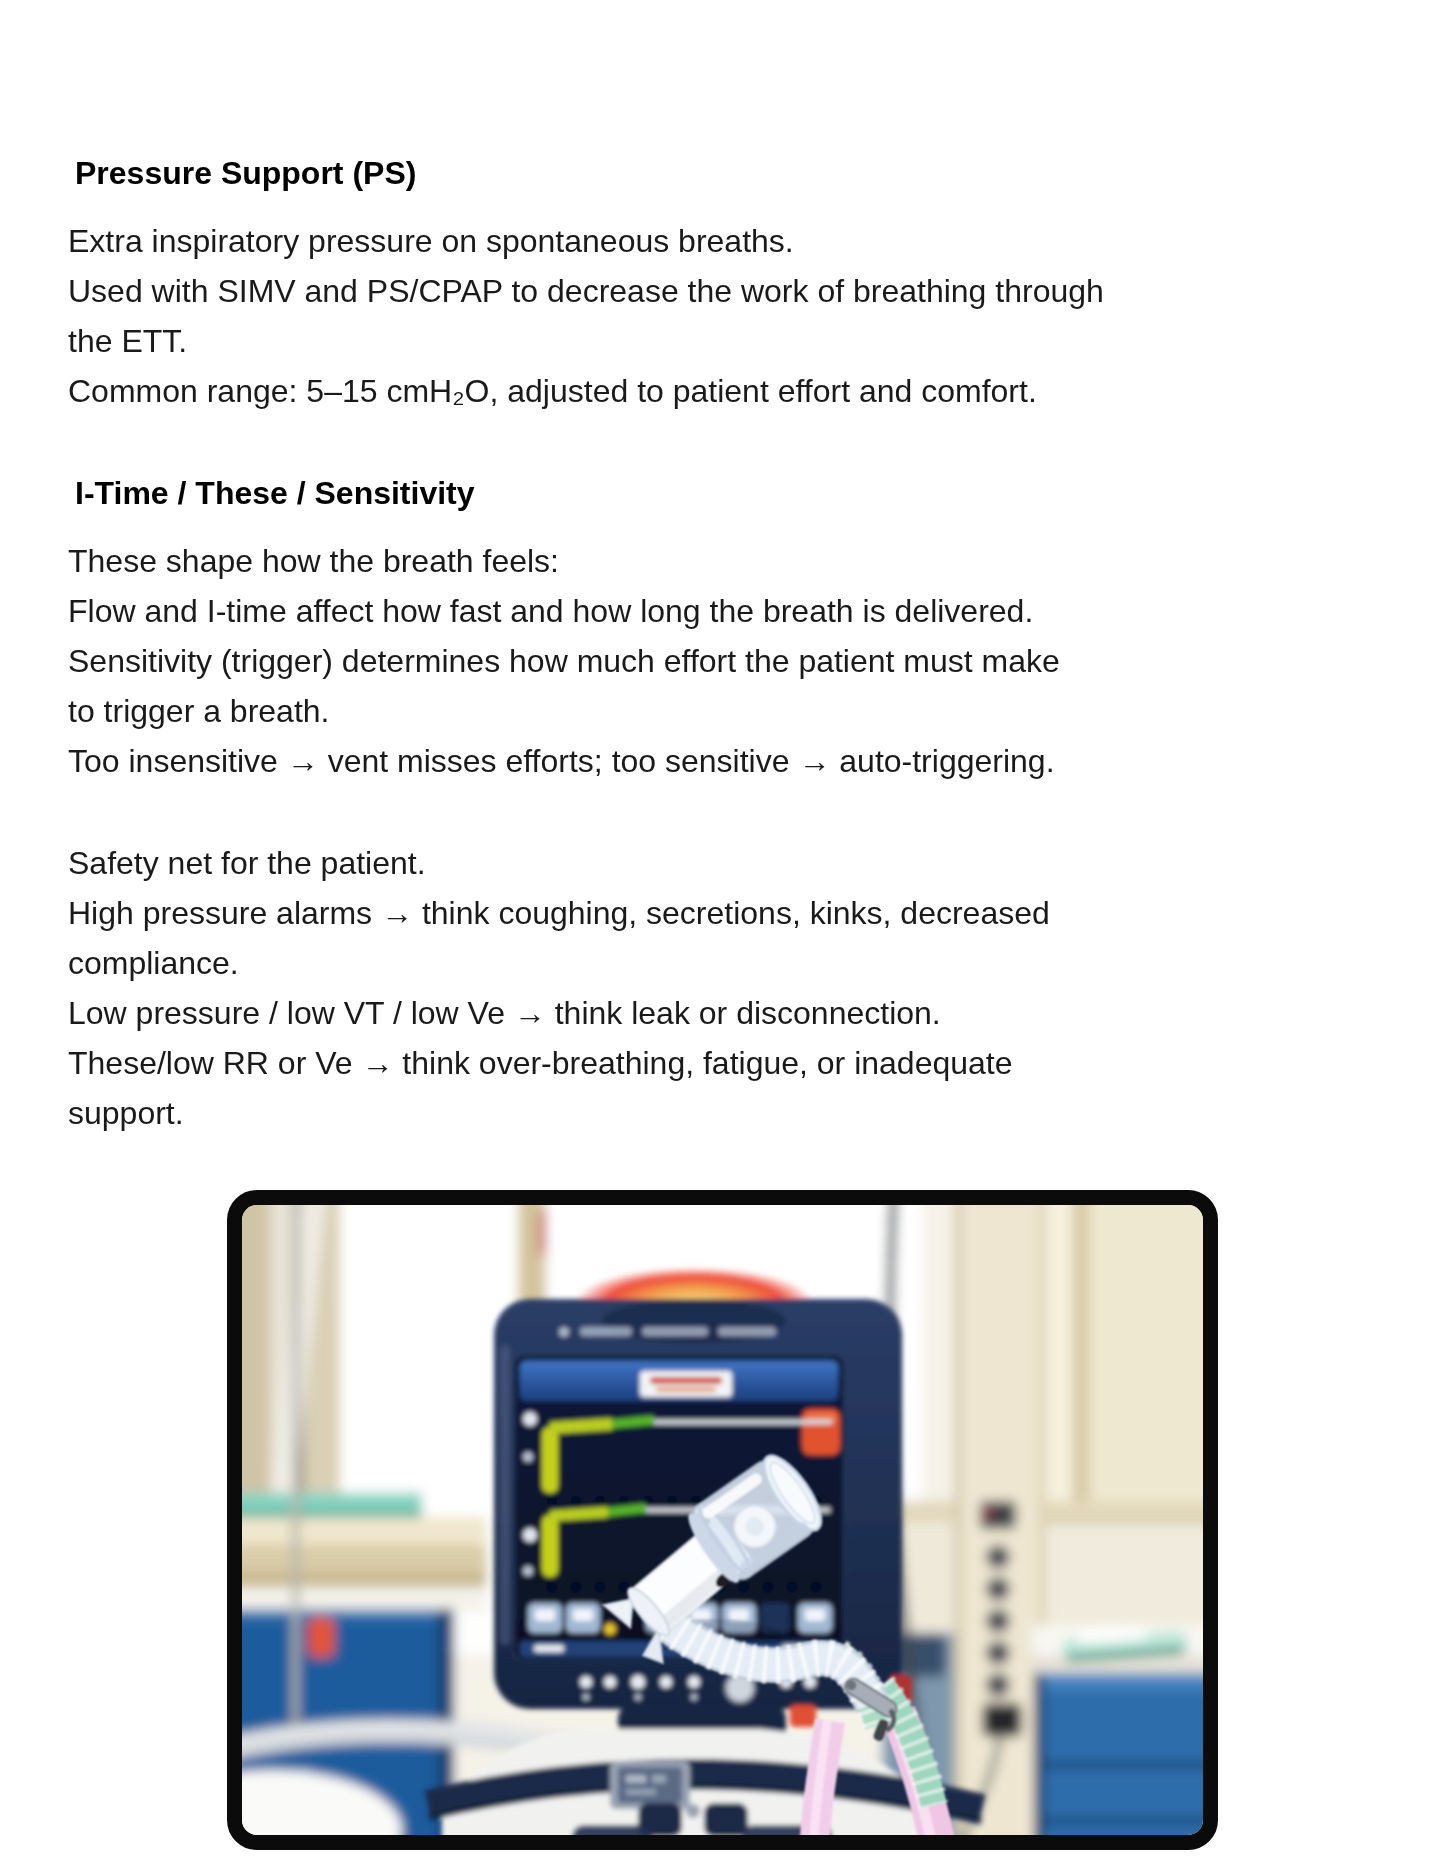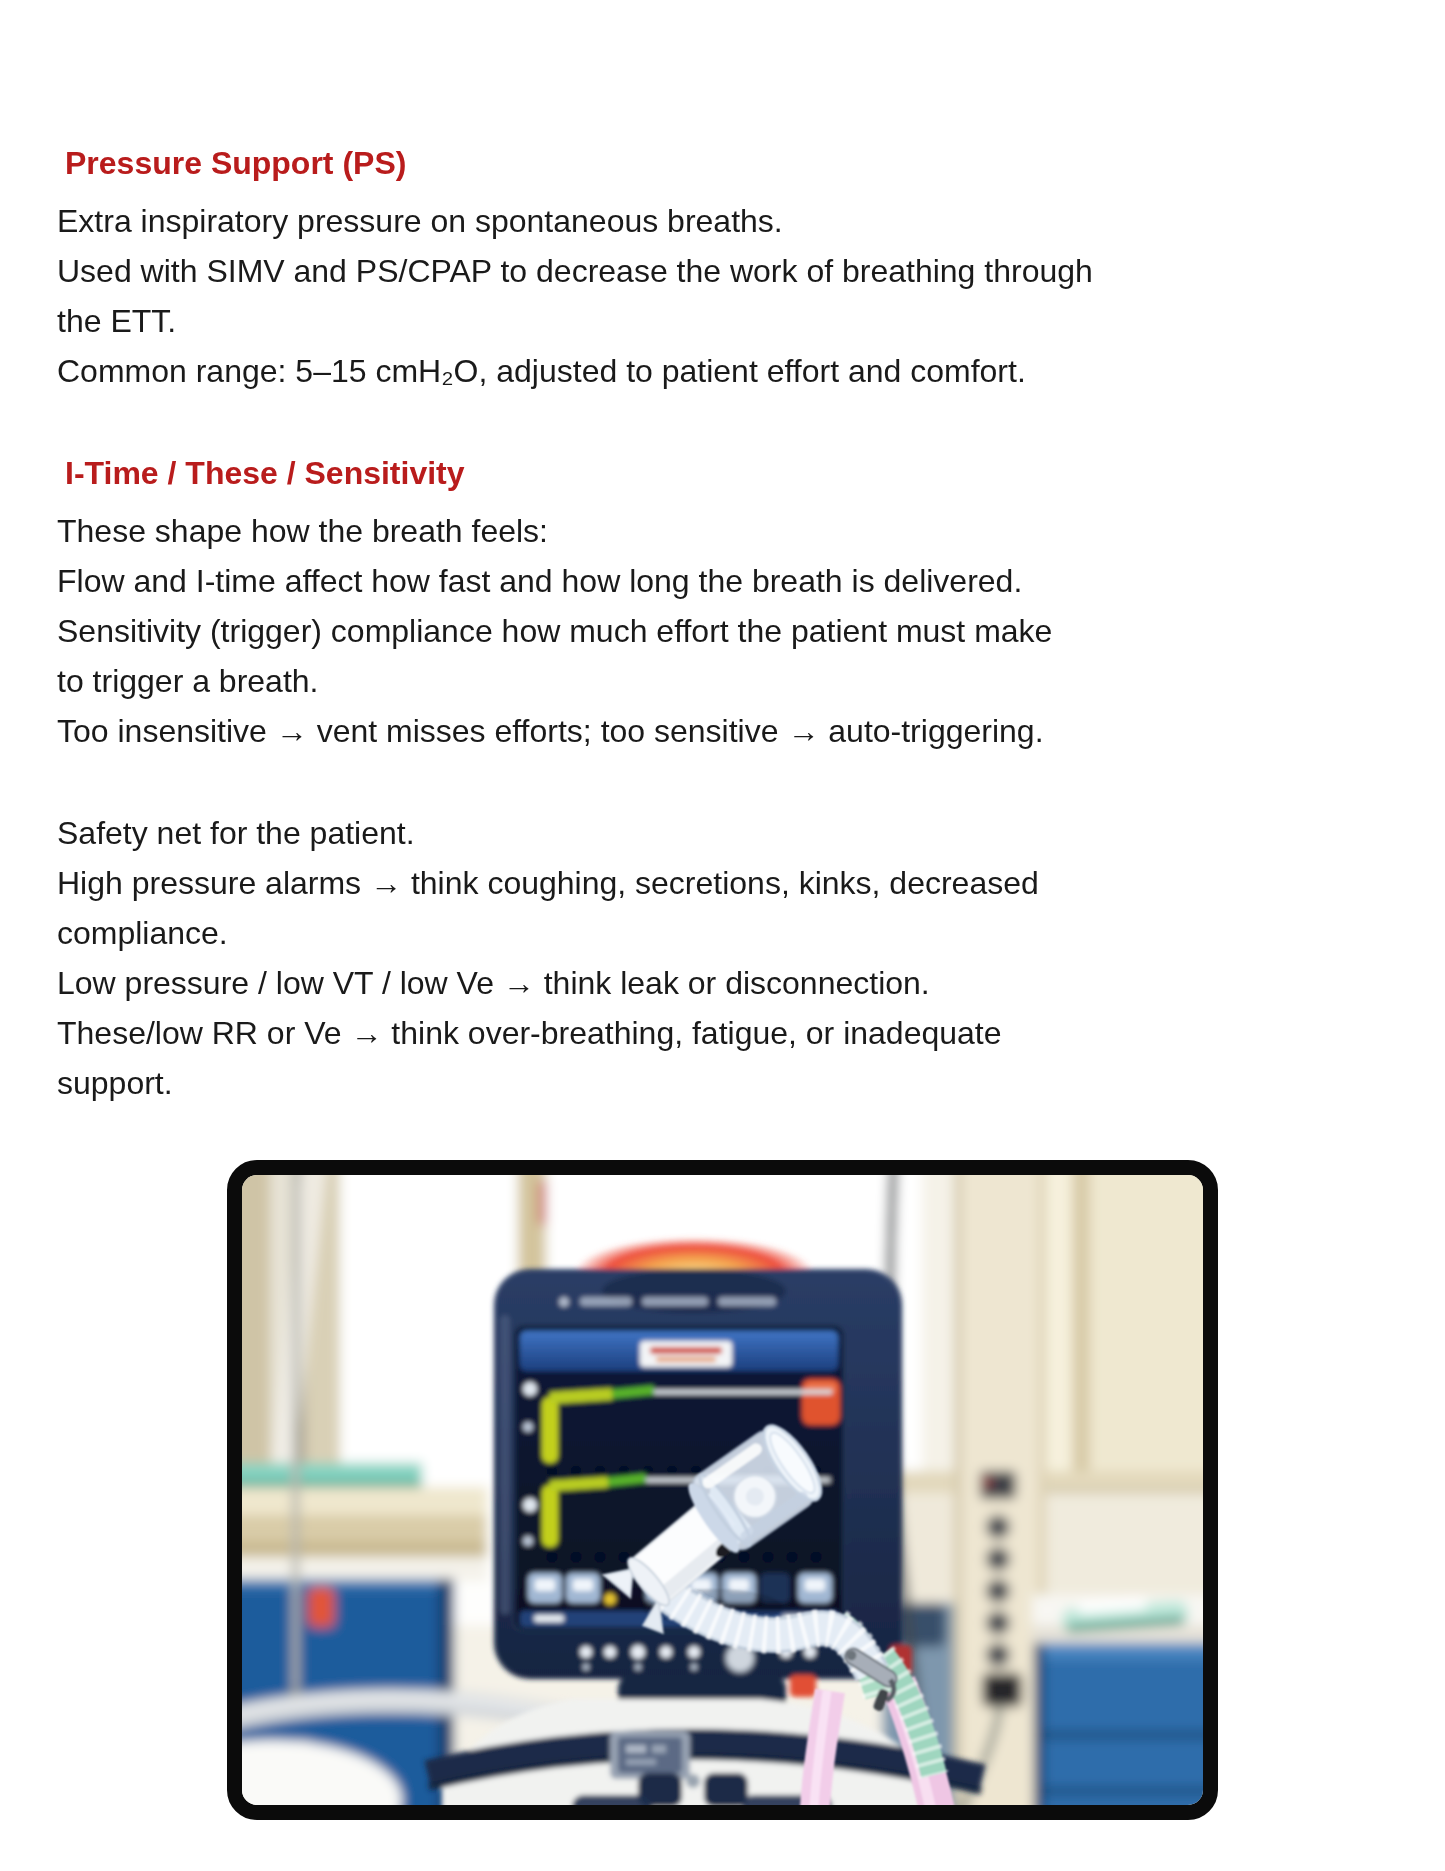--- a/index.html
+++ b/index.html
@@ -1,21 +1,21 @@
 <!DOCTYPE html>
 <html><head>
 <meta charset="utf-8">
 <style>
   html,body{margin:0;padding:0;background:#ffffff;}
   body{width:1445px;font-family:"Liberation Sans",sans-serif;color:#161616;}
   .page{width:1445px;min-height:1871px;background:#ffffff;box-sizing:border-box;
         padding:130px 57px 40px 57px;}
   .text-section{margin:0 0 52px 0;}
-  .text-section h2{margin:8px;font-size:32px;line-height:50px;font-weight:700;color:#b91c1c;}
-  .text-section p{margin:0;font-size:32px;line-height:50px;font-weight:400;color:#1a1a1a;
+  .text-section h2{margin:18px;font-size:32px;line-height:50px;font-weight:700;color:#000000;}
+  .text-section p{margin:11px;font-size:32px;line-height:50px;font-weight:400;color:#1a1a1a;
                   white-space:pre-line;max-width:1340px;}
   .photo-frame{margin:24px auto 0 auto;width:961px;height:630px;border:15px solid #0b0b0b;
                border-radius:30px;overflow:hidden;position:relative;background:#f5f2e8;}
   .photo-frame svg{display:block;width:961px;height:630px;}
 </style>
 </head>
 <body>
 
 <div class="page">
 
@@ -24,21 +24,21 @@
     <p>Extra inspiratory pressure on spontaneous breaths.
 Used with SIMV and PS/CPAP to decrease the work of breathing through
 the ETT.
 Common range: 5–15 cmH₂O, adjusted to patient effort and comfort.</p>
   </section>
 
   <section class="text-section">
     <h2>I-Time / These / Sensitivity</h2>
     <p>These shape how the breath feels:
 Flow and I-time affect how fast and how long the breath is delivered.
-Sensitivity (trigger) compliance how much effort the patient must make
+Sensitivity (trigger) determines how much effort the patient must make
 to trigger a breath.
 Too insensitive → vent misses efforts; too sensitive → auto-triggering.</p>
   </section>
 
   <section class="text-section">
     <p>Safety net for the patient.
 High pressure alarms → think coughing, secretions, kinks, decreased
 compliance.
 Low pressure / low VT / low Ve → think leak or disconnection.
 These/low RR or Ve → think over-breathing, fatigue, or inadequate

